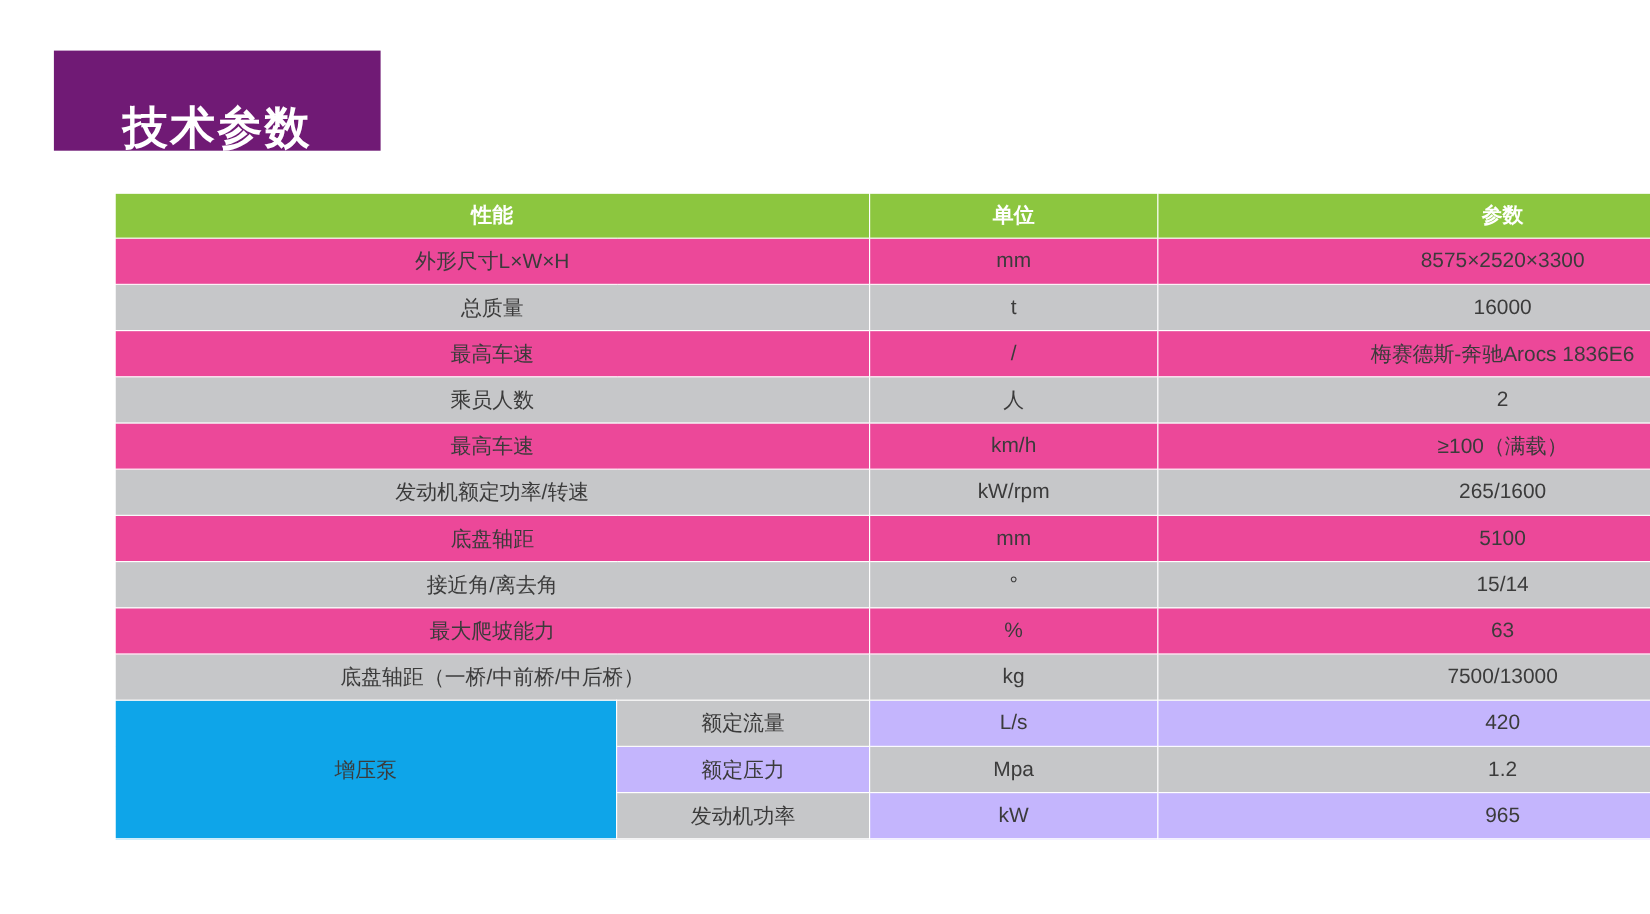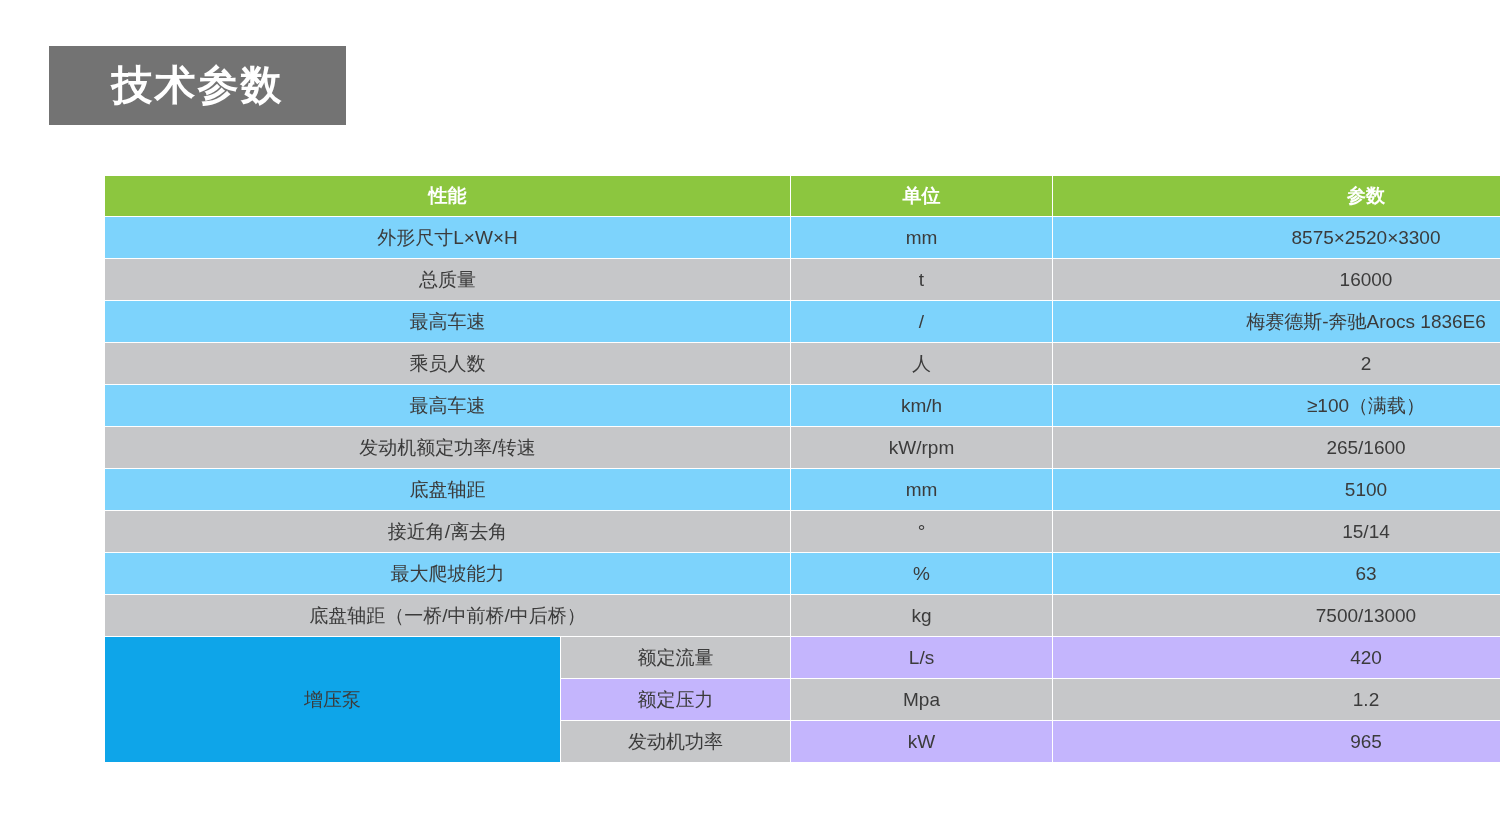--- a/index.html
+++ b/index.html
@@ -19,24 +19,24 @@
     position: relative;
     width: 1500px;
     height: 831px;
   }
   
   .title-banner {
     position: absolute;
     left: 49px;
     top: 46px;
     width: 297px;
-    height: 79px;
-    background: #737373;
+    height: 91px;
+    background: #701a75;
     display: flex;
-    align-items: center;
+    align-items: flex-end;
     justify-content: center;
   }
   .title-banner .title-text {
     font-size: 41px;
     font-weight: bold;
     color: #ffffff;
     letter-spacing: 2px;
     line-height: 1;
   }
   
@@ -66,21 +66,21 @@
     margin-top: 23px;
   }
   .spec-table thead th {
     background: #8cc63f;
     color: #ffffff;
     font-weight: bold;
     font-size: 19px;
     height: 40px;
     border-color: #ffffff;
   }
-  .row-light td { background: #7dd3fc; }
+  .row-light td { background: #ec4899; }
   .row-dark td  { background: #c6c7c9; }
 
   td.merge-label {
     background: #0ea5e9;
   }
   td.sub-light { background: #c4b5fd; }
   td.sub-dark  { background: #c6c7c9; }
 
   
   .spec-table { border-spacing: 0; }

